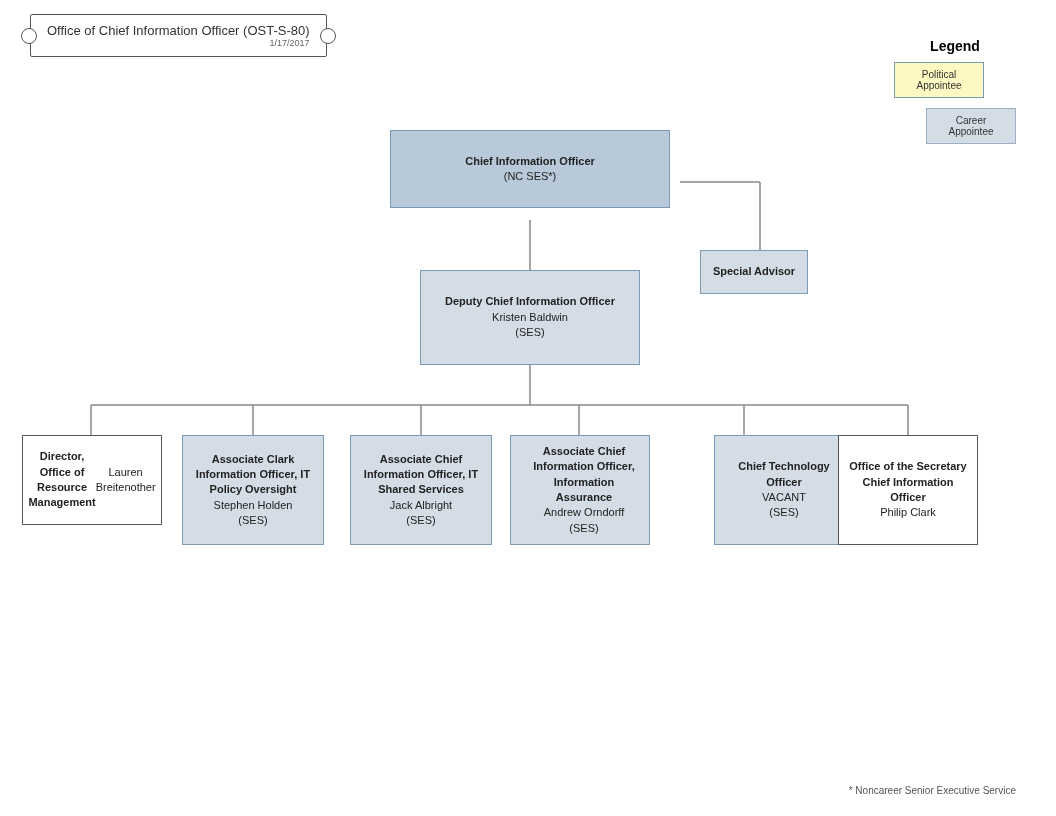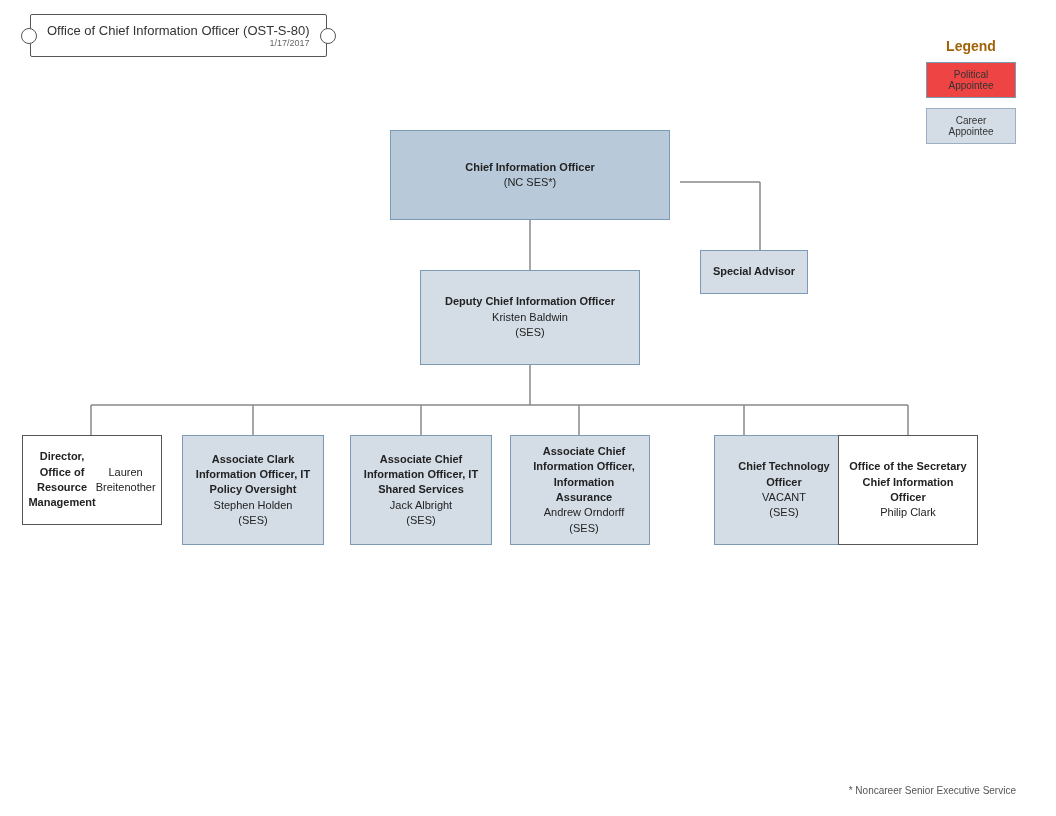--- a/index.html
+++ b/index.html
@@ -58,40 +58,41 @@
     .legend {
       position: absolute;
       top: 38px;
       right: 40px;
     }
     .legend-title {
       font-size: 14px;
       font-weight: bold;
       text-align: center;
       margin-bottom: 8px;
-      color: #a16207;
+      color: #000000;
     }
     .legend-box {
       width: 90px;
       height: 36px;
       display: flex;
       align-items: center;
       justify-content: center;
       text-align: center;
       font-size: 10px;
       margin-bottom: 10px;
       color: #333;
     }
     .legend-political {
-      background: #ef4444;
+      background: #fef9c3;
       border: 1px solid #7a9ab5;
     }
     .legend-career {
       background: #d4dde6;
       border: 1px solid #9db0c3;
+      margin-left: 32px;
     }
 
     
     .org-chart {
       position: absolute;
       top: 130px;
       left: 0;
       right: 0;
       bottom: 0;
     }
@@ -169,21 +170,21 @@
     <line x1="91" y1="275" x2="908" y2="275" stroke="#888" stroke-width="1.5"></line>
 
     <line x1="91" y1="275" x2="91" y2="305" stroke="#888" stroke-width="1.5"></line>
     <line x1="253" y1="275" x2="253" y2="305" stroke="#888" stroke-width="1.5"></line>
     <line x1="421" y1="275" x2="421" y2="305" stroke="#888" stroke-width="1.5"></line>
     <line x1="579" y1="275" x2="579" y2="305" stroke="#888" stroke-width="1.5"></line>
     <line x1="744" y1="275" x2="744" y2="305" stroke="#888" stroke-width="1.5"></line>
     <line x1="908" y1="275" x2="908" y2="305" stroke="#888" stroke-width="1.5"></line>
   </svg>
 
-  <div class="org-box political" style="left: 390px; top: 0px; width: 280px; height: 90px; display:flex; flex-direction:column; align-items:center; justify-content:center;">
+  <div class="org-box political" style="left: 390px; top: 0px; width: 280px; height: 78px; display:flex; flex-direction:column; align-items:center; justify-content:center;">
     <div class="title">Chief Information Officer</div>
     <div>(NC SES*)</div>
   </div>
 
   <div class="org-box career" style="left: 700px; top: 120px; width: 108px; height: 44px; display:flex; align-items:center; justify-content:center;">
     <div class="title">Special Advisor</div>
   </div>
 
   <div class="org-box career" style="left: 420px; top: 140px; width: 220px; height: 95px; display:flex; flex-direction:column; align-items:center; justify-content:center;">
     <div class="title">Deputy Chief Information Officer</div>

